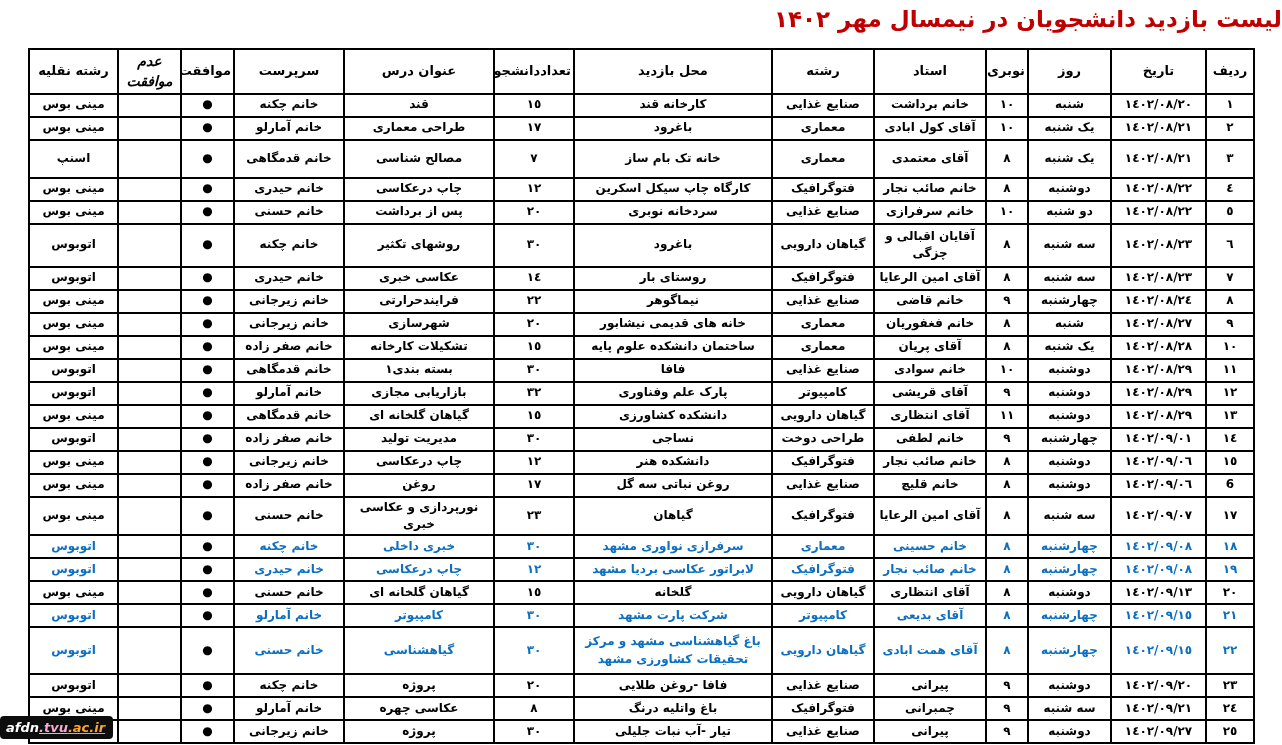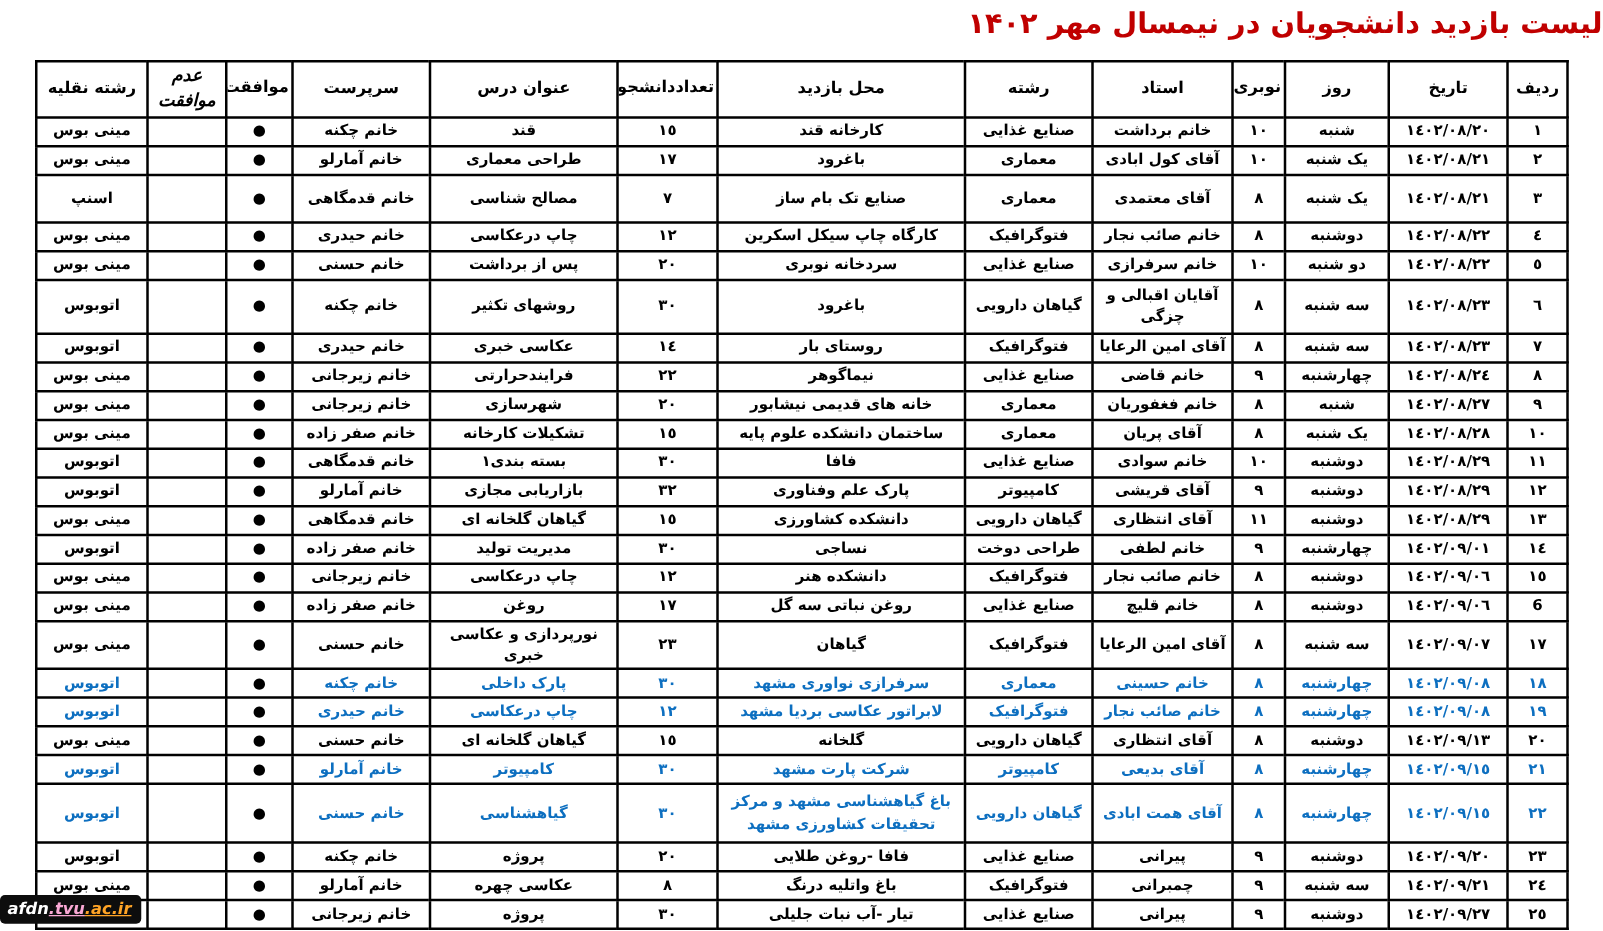--- a/index.html
+++ b/index.html
@@ -123,21 +123,21 @@
         <td class="col-11"></td>
         <td class="col-12">مینی بوس</td>
       </tr>
       <tr style="height: 38px;">
         <td class="col-0">٣</td>
         <td class="col-1">١٤٠٢/٠٨/٢١</td>
         <td class="col-2">یک شنبه</td>
         <td class="col-3">٨</td>
         <td class="col-4">آقای معتمدی</td>
         <td class="col-5">معماری</td>
-        <td class="col-6">صنایع تک بام ساز</td>
+        <td class="col-6">خانه تک بام ساز</td>
         <td class="col-7">٧</td>
         <td class="col-8">مصالح شناسی</td>
         <td class="col-9">خانم قدمگاهی</td>
         <td class="col-10">●</td>
         <td class="col-11"></td>
         <td class="col-12">اسنپ</td>
       </tr>
       <tr>
         <td class="col-0">٤</td>
         <td class="col-1">١٤٠٢/٠٨/٢٢</td>
@@ -350,21 +350,21 @@
       </tr>
       <tr class="blue">
         <td class="col-0">١٨</td>
         <td class="col-1">١٤٠٢/٠٩/٠٨</td>
         <td class="col-2">چهارشنبه</td>
         <td class="col-3">٨</td>
         <td class="col-4">خانم حسینی</td>
         <td class="col-5">معماری</td>
         <td class="col-6">سرفرازی نواوری مشهد</td>
         <td class="col-7">٣٠</td>
-        <td class="col-8">پارک داخلی</td>
+        <td class="col-8">خبری داخلی</td>
         <td class="col-9">خانم چکنه</td>
         <td class="col-10">●</td>
         <td class="col-11"></td>
         <td class="col-12">اتوبوس</td>
       </tr>
       <tr class="blue">
         <td class="col-0">١٩</td>
         <td class="col-1">١٤٠٢/٠٩/٠٨</td>
         <td class="col-2">چهارشنبه</td>
         <td class="col-3">٨</td>

